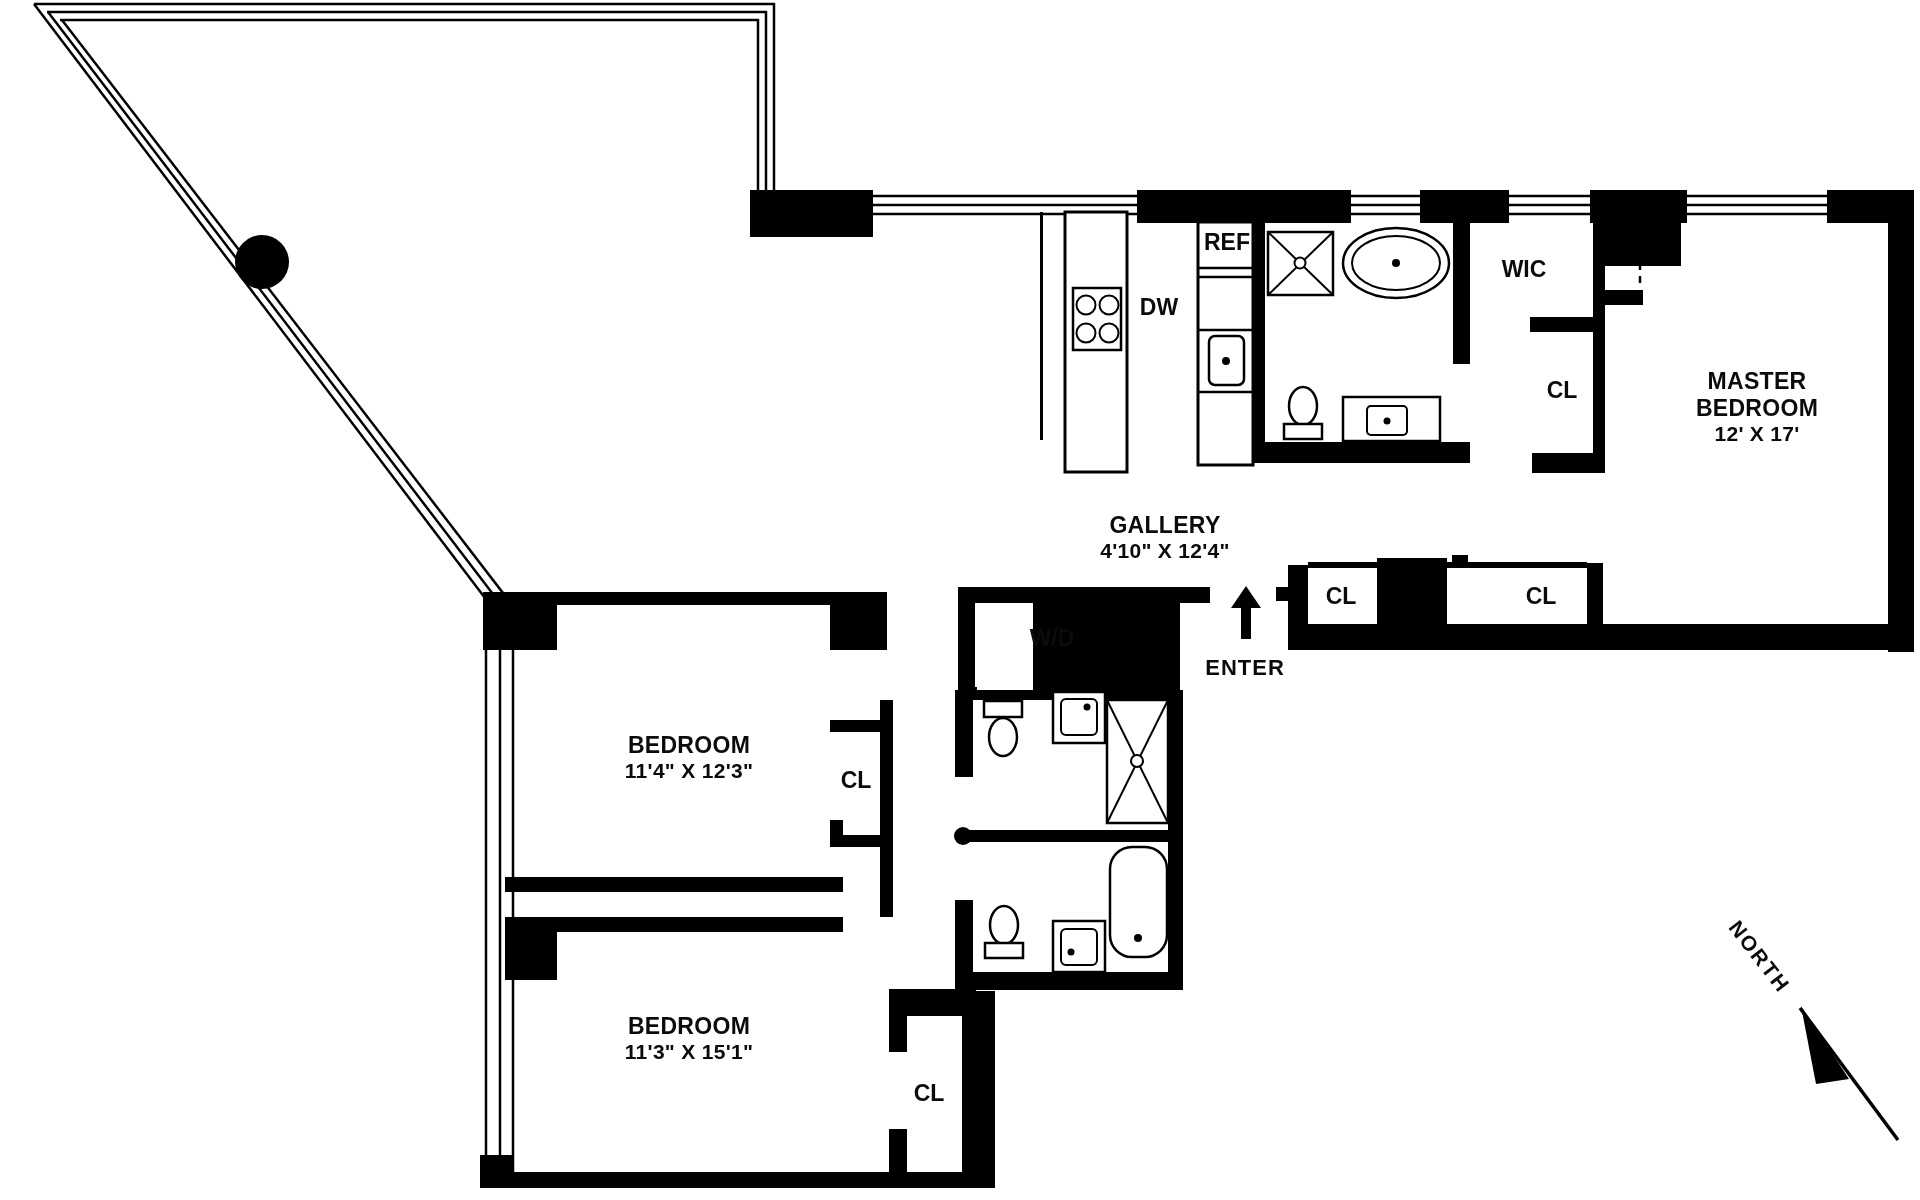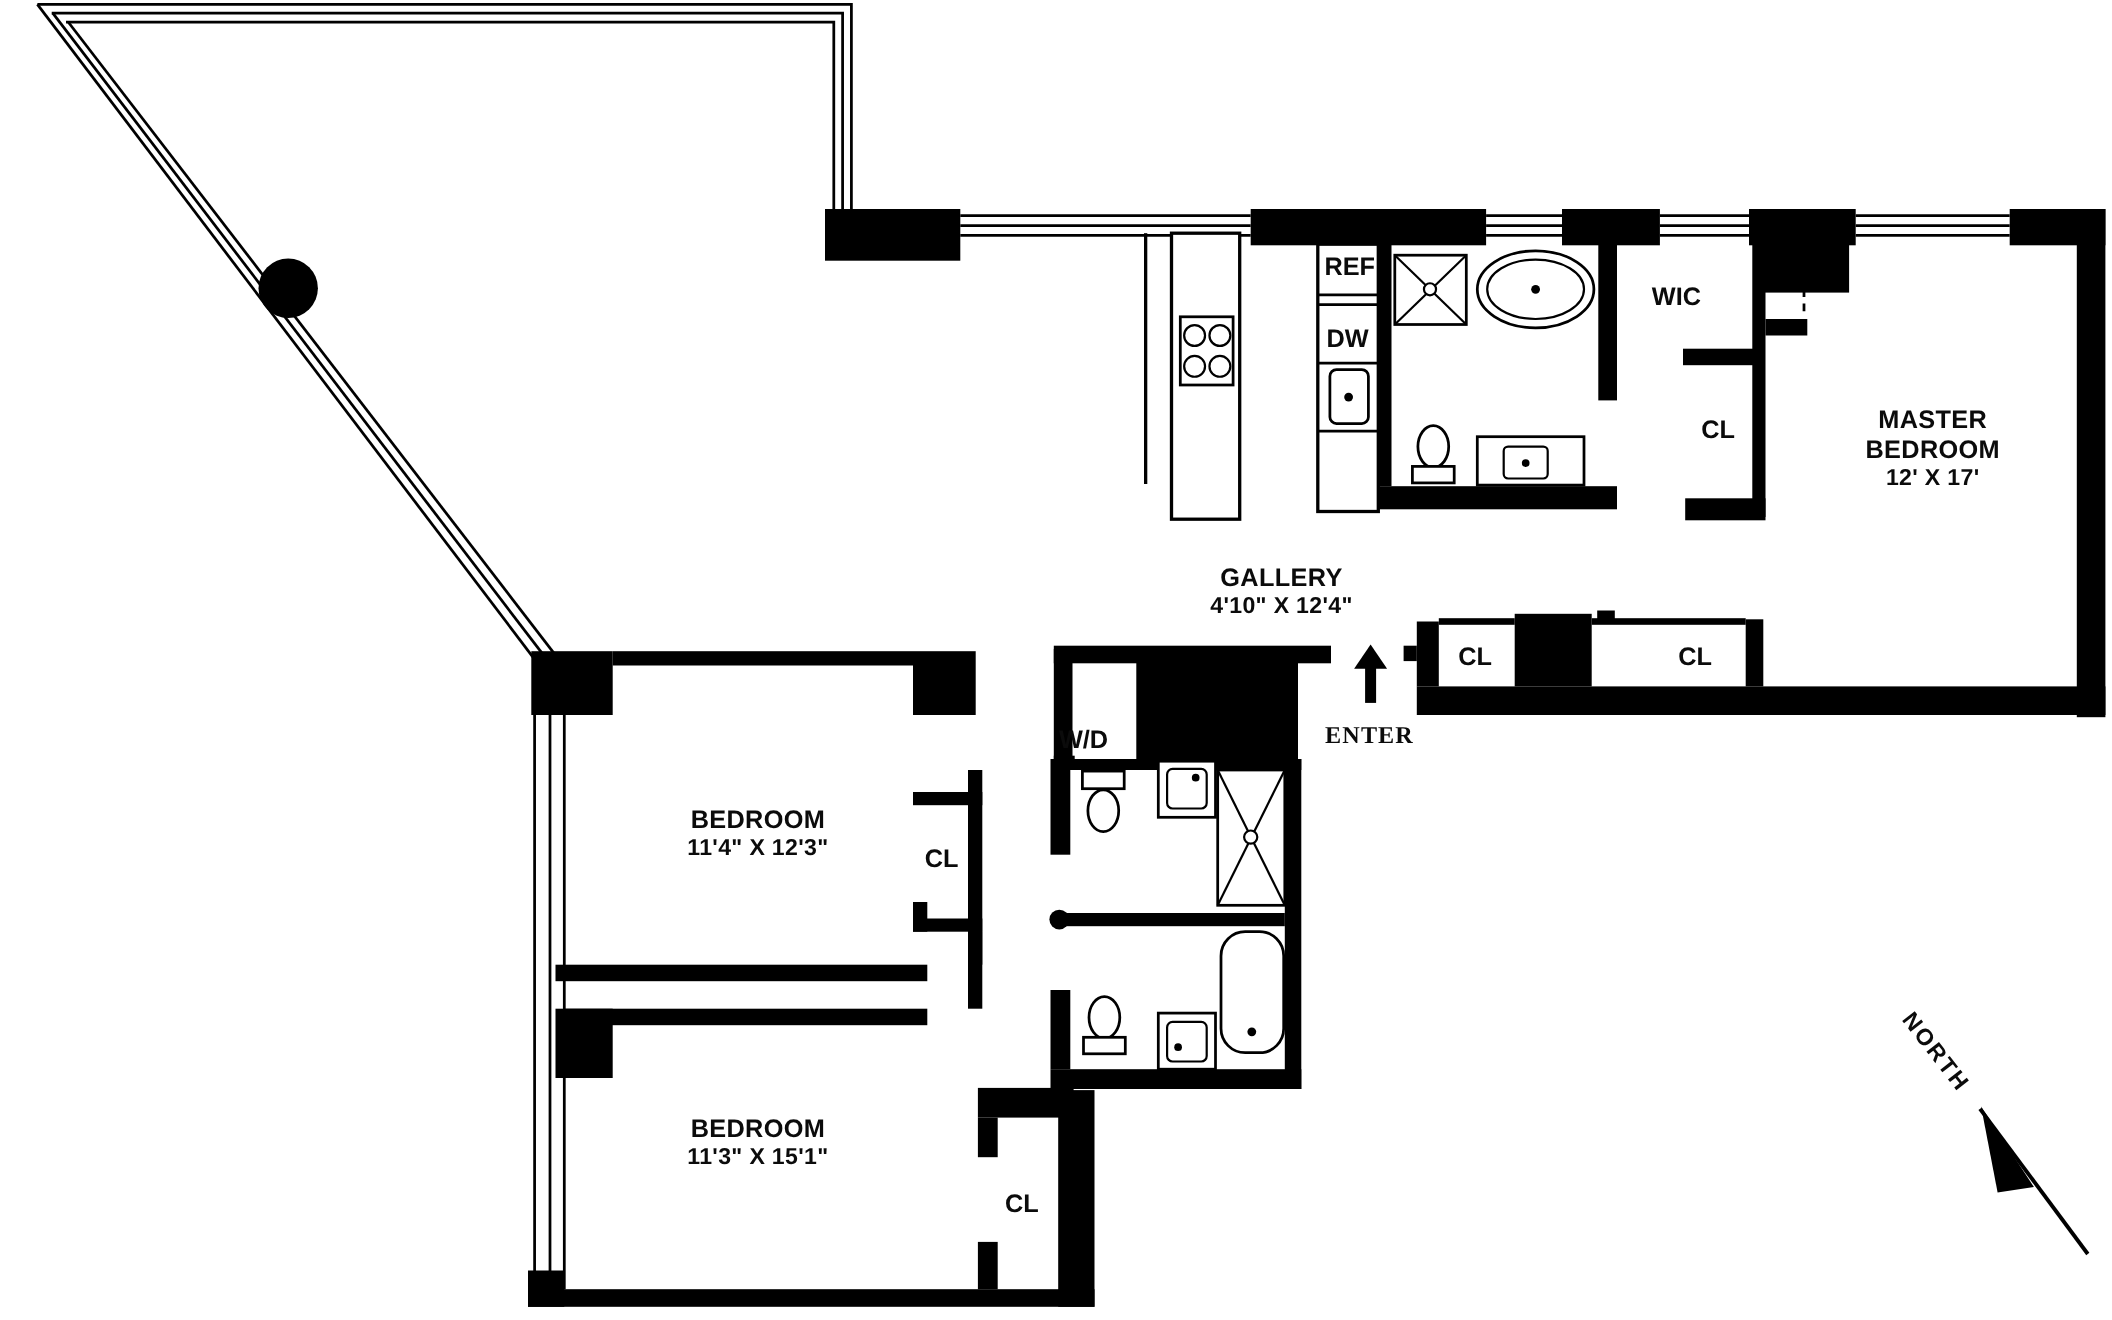--- a/index.html
+++ b/index.html
@@ -4,21 +4,21 @@
 <style>
   html,body{margin:0;padding:0;background:#ffffff;}
   #stage{position:relative;width:1920px;height:1200px;background:#ffffff;overflow:hidden;
          font-family:"Liberation Sans",sans-serif;}
   #plan-svg{position:absolute;left:0;top:0;}
   .lbl{position:absolute;transform:translate(-50%,-50%);text-align:center;color:#0b0b0b;
        font-weight:bold;white-space:nowrap;line-height:1.18;}
   .room-lbl{font-size:23px;letter-spacing:0.3px;}
   .room-lbl .dim{font-size:21px;}
   .small-lbl{font-size:23px;}
-  .enter-lbl{font-size:22px;letter-spacing:1px;font-family:Liberation Serif, serif;}
+  .enter-lbl{font-size:22px;letter-spacing:1px;}
   .north-lbl{font-size:21px;letter-spacing:2px;transform:translate(-50%,-50%) rotate(52deg);}
 </style>
 </head>
 <body>
 
 <div id="stage">
 
 <svg id="plan-svg" width="1920" height="1200" viewBox="0 0 1920 1200">
   <g fill="#000000" stroke="none">
 
@@ -226,20 +226,20 @@
 </div>
 
 <div class="lbl small-lbl" style="left:1524px;top:270px;text-align:right;">WIC</div>
 <div class="lbl small-lbl" style="left:1562px;top:391px;">CL</div>
 <div class="lbl small-lbl" style="left:1341px;top:597px;">CL</div>
 <div class="lbl small-lbl" style="left:1541px;top:597px;">CL</div>
 <div class="lbl small-lbl" style="left:856px;top:781px;">CL</div>
 <div class="lbl small-lbl" style="left:929px;top:1094px;">CL</div>
 
 <div class="lbl small-lbl" style="left:1227px;top:243px;">REF</div>
-<div class="lbl small-lbl" style="left:1225px;top:308px;">DW</div>
-<div class="lbl small-lbl" style="left:985px;top:639px;margin-top:34px;">W/D</div>
+<div class="lbl small-lbl" style="left:1159px;top:308px;">DW</div>
+<div class="lbl small-lbl" style="left:1052px;top:639px;">W/D</div>
 
 <div class="lbl enter-lbl" style="left:1245px;top:668px;">ENTER</div>
 
 <div class="lbl north-lbl" style="left:1759px;top:957px;">NORTH</div>
 
 </div>
 
 </body></html>

